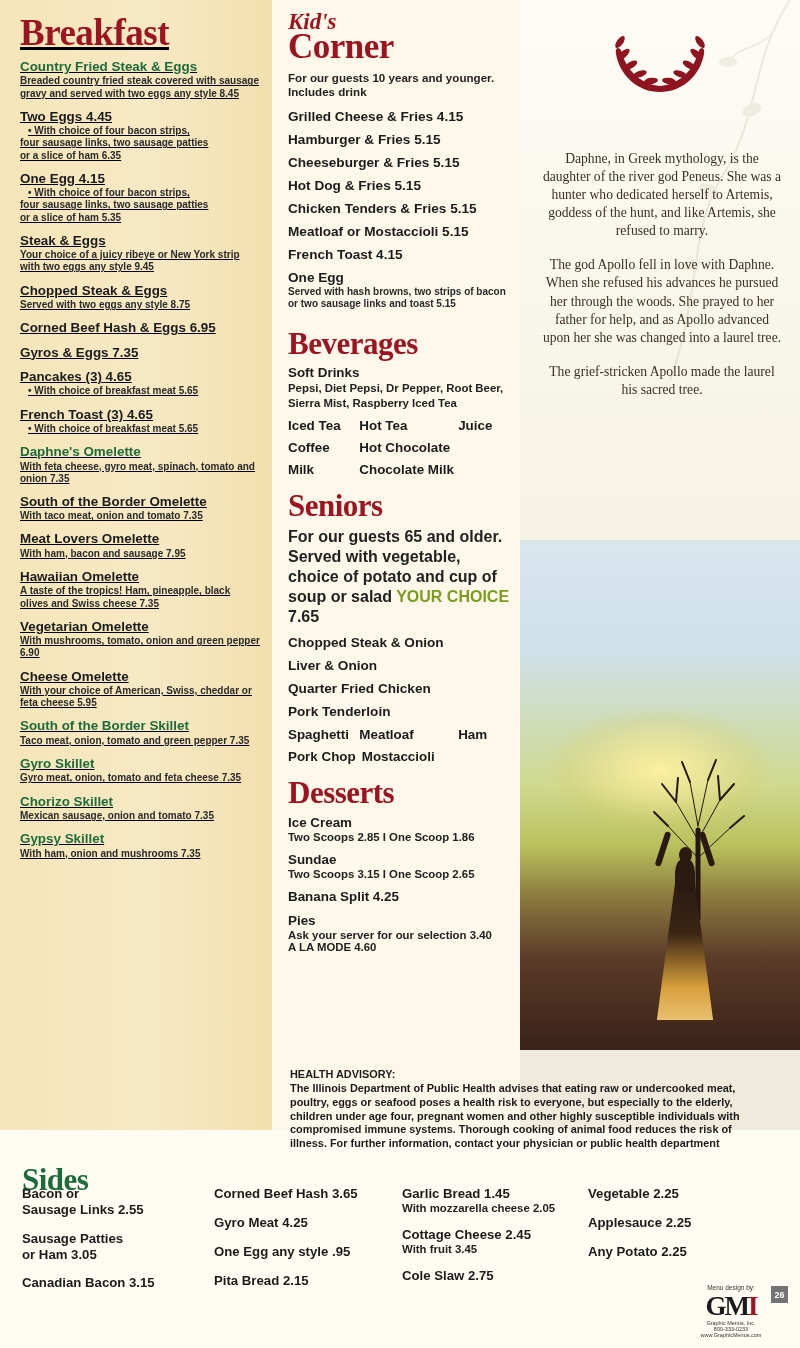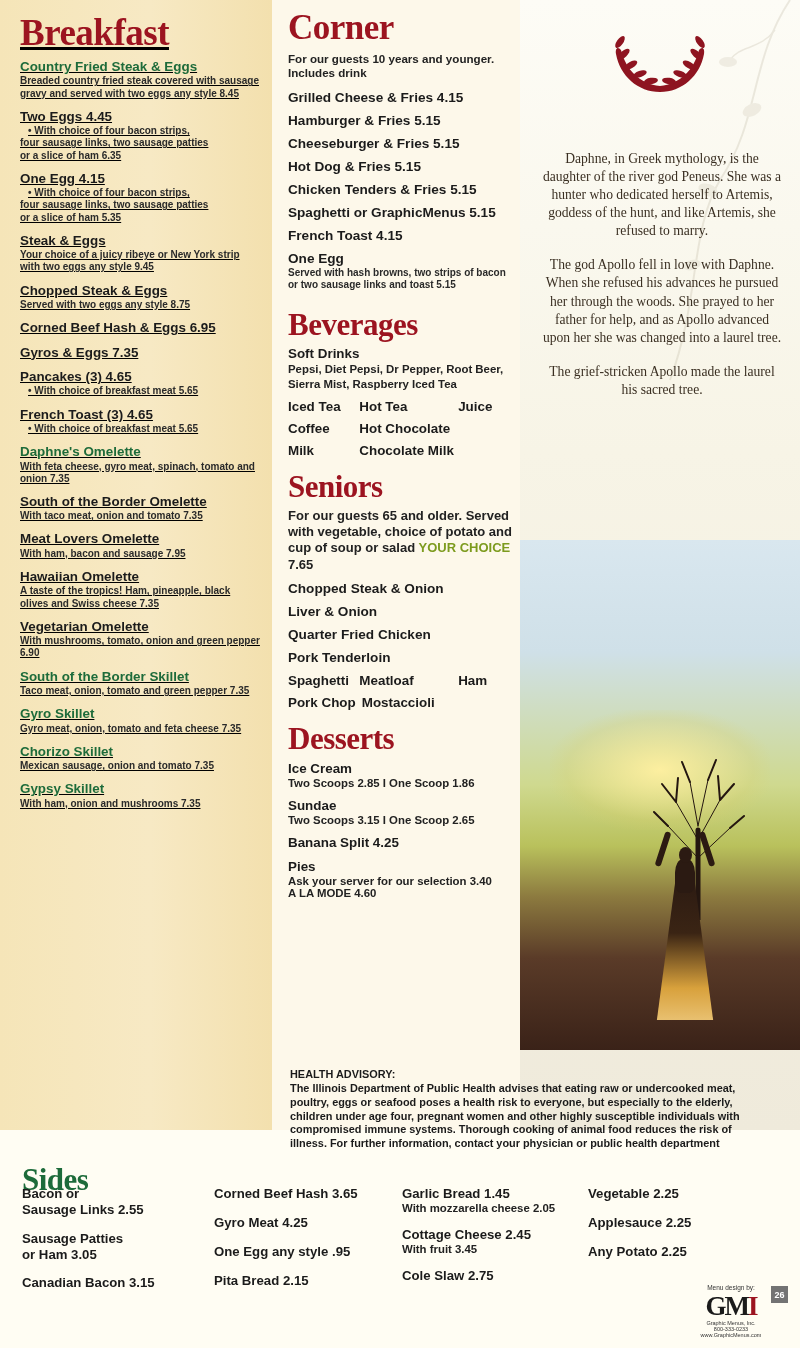--- a/index.html
+++ b/index.html
@@ -66,21 +66,21 @@
     font-size:23px; color:#9c1420; line-height:1; margin-bottom:-4px;
   }
   .col2 h2 { font-size:35px; margin:0 0 7px 0; line-height:1; }
   .col2 .intro { font-size:11.6px; font-weight:bold; color:#222; line-height:1.25; margin-bottom:9px; }
   .k-item { font-size:13.6px; font-weight:bold; color:#1b1b1b; margin-bottom:8px; }
   .k-item .pr { font-weight:bold; }
   .bev-head { font-size:13.4px; font-weight:bold; color:#1b1b1b; }
   .bev-list { font-size:11.4px; font-weight:bold; color:#222; line-height:1.25; margin:1px 0 8px 0; }
   .bev-row { font-size:13.4px; font-weight:bold; color:#1b1b1b; margin-bottom:7px; display:flex; }
   .bev-row span { display:inline-block; }
-  .sen-intro { font-size:13px; font-weight:bold; color:#222; line-height:1.25; margin-bottom:8px; }
+  .sen-intro { font-size:16px; font-weight:bold; color:#222; line-height:1.25; margin-bottom:8px; }
   .yc { color:#7d9b1e; }
   .sen-item { font-size:13.6px; font-weight:bold; color:#1b1b1b; margin-bottom:8px; }
   .des-item { margin-bottom:9px; }
   .des-name { font-size:13.4px; font-weight:bold; color:#1b1b1b; }
   .des-sub { font-size:11.4px; font-weight:bold; color:#222; margin-top:1px; }
 
   
   .wreath { position:absolute; left:600px; top:18px; width:120px; height:82px; }
   .myth {
     position:absolute; left:540px; top:150px; width:244px;
@@ -207,20 +207,24 @@
         </div>
         <div class="item">
           <div class="item-name">Hawaiian Omelette</div>
           <div class="desc"><span>A taste of the tropics! Ham, pineapple, black olives and Swiss cheese  7.35</span></div>
         </div>
         <div class="item">
           <div class="item-name">Vegetarian Omelette</div>
           <div class="desc"><span>With mushrooms, tomato, onion and green pepper  6.90</span></div>
         </div>
         <div class="item">
+          <div class="item-name">Cheese Omelette</div>
+          <div class="desc"><span>With your choice of American, Swiss, cheddar or feta cheese  5.95</span></div>
+        </div>
+        <div class="item">
           <div class="item-name green">South of the Border Skillet</div>
           <div class="desc"><span>Taco meat, onion, tomato and green pepper  7.35</span></div>
         </div>
         <div class="item">
           <div class="item-name green">Gyro Skillet</div>
           <div class="desc"><span>Gyro meat, onion, tomato and feta cheese  7.35</span></div>
         </div>
         <div class="item">
           <div class="item-name green">Chorizo Skillet</div>
           <div class="desc"><span>Mexican sausage, onion and tomato  7.35</span></div>
@@ -228,29 +232,30 @@
         <div class="item">
           <div class="item-name green">Gypsy Skillet</div>
           <div class="desc"><span>With ham, onion and mushrooms  7.35</span></div>
         </div>
       </div>
   </div>
 
   <div class="col2">
 
     <div>
+      <div class="kid-script">Kid's</div>
       <h2 class="sec-title">Corner</h2>
       <div class="intro" id="kids-intro">For our guests 10 years and younger.<br>Includes drink</div>
       <div id="kids-items">
           <div class="k-item"><span>Grilled Cheese &amp; Fries</span><span class="pr" style="font-weight: bold;"> 4.15</span></div>
           <div class="k-item"><span>Hamburger &amp; Fries</span><span class="pr" style="font-weight: bold;"> 5.15</span></div>
           <div class="k-item"><span>Cheeseburger &amp; Fries</span><span class="pr" style="font-weight: bold;"> 5.15</span></div>
           <div class="k-item"><span>Hot Dog &amp; Fries</span><span class="pr" style="font-weight: bold;"> 5.15</span></div>
           <div class="k-item"><span>Chicken Tenders &amp; Fries</span><span class="pr" style="font-weight: bold;"> 5.15</span></div>
-          <div class="k-item"><span>Spaghetti or GraphicMenus</span><span class="pr" style="font-weight: bold;"> 5.15</span></div>
+          <div class="k-item"><span>Meatloaf or Mostaccioli</span><span class="pr" style="font-weight: bold;"> 5.15</span></div>
           <div class="k-item"><span>French Toast</span><span class="pr" style="font-weight: bold;"> 4.15</span></div>
           <div class="k-item"><span>One Egg</span><div class="desc">Served with hash browns, two strips of bacon or two sausage links and toast  5.15</div></div>
         </div>
     </div>
 
     <div style="height:10px"></div>
 
     <div>
       <h2 class="sec-title" style="font-size:31px;margin:0 0 6px 0;line-height:1;">Beverages</h2>
       <div class="bev-head">Soft Drinks</div>

